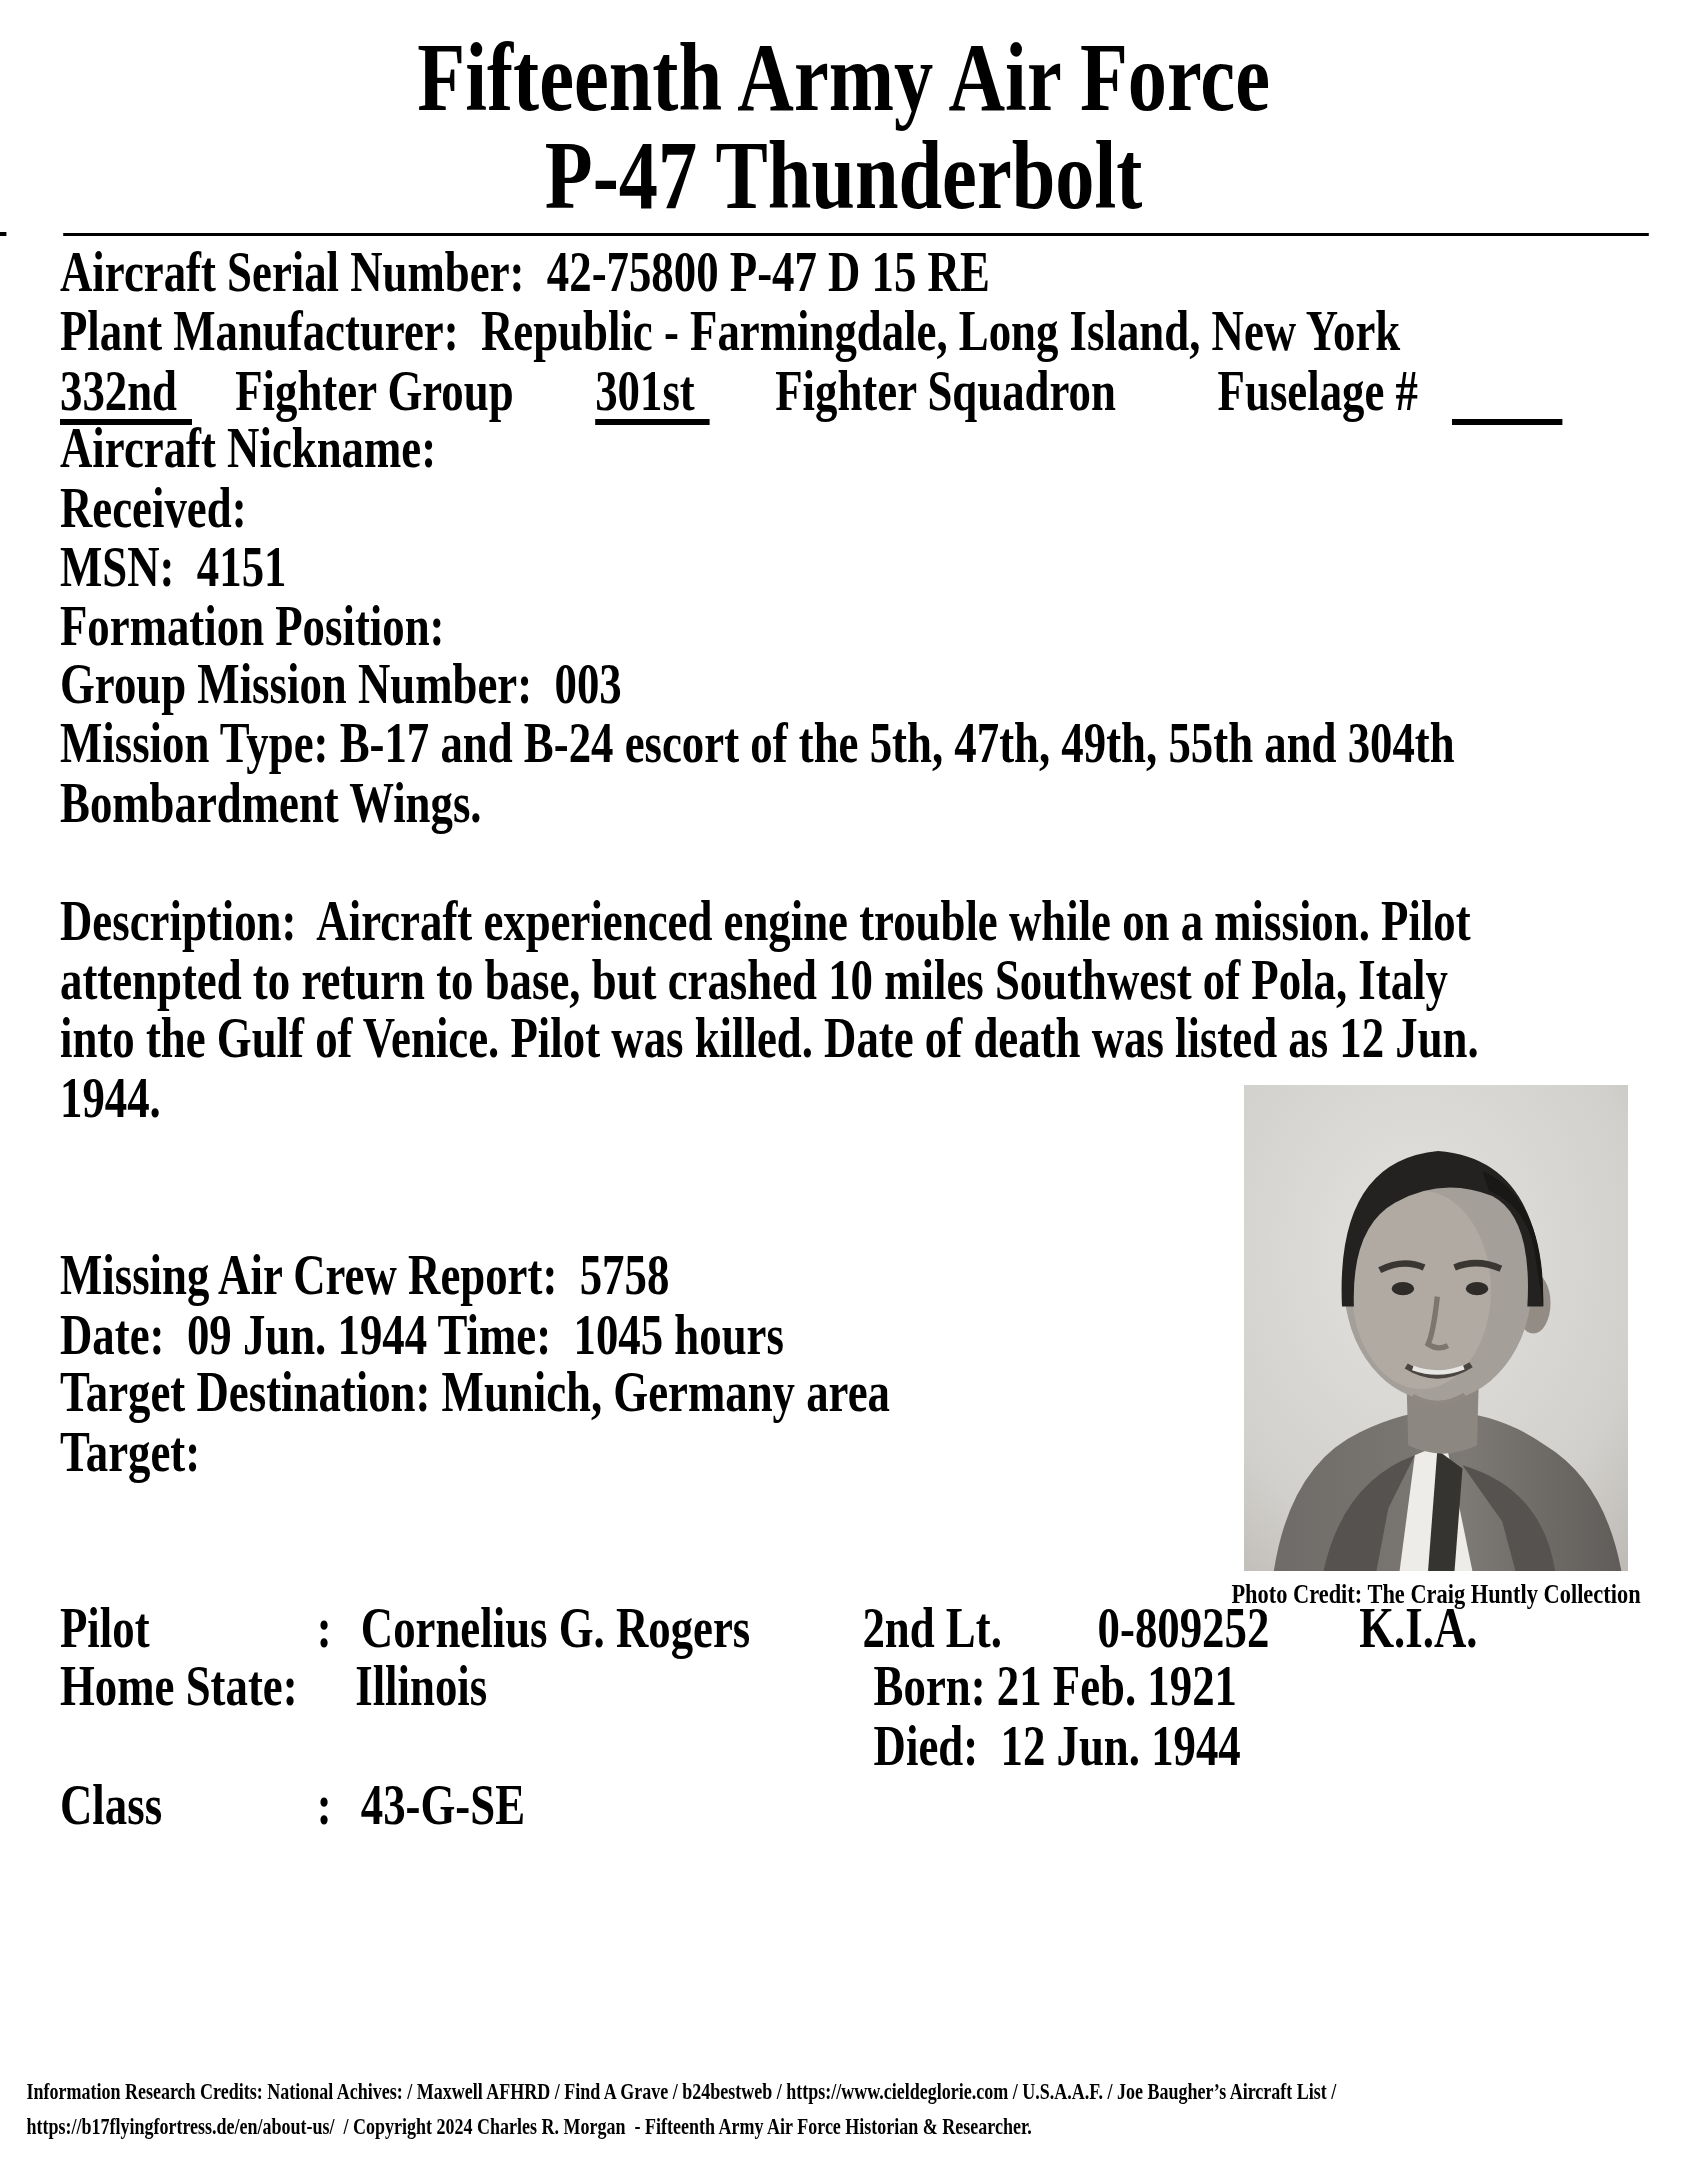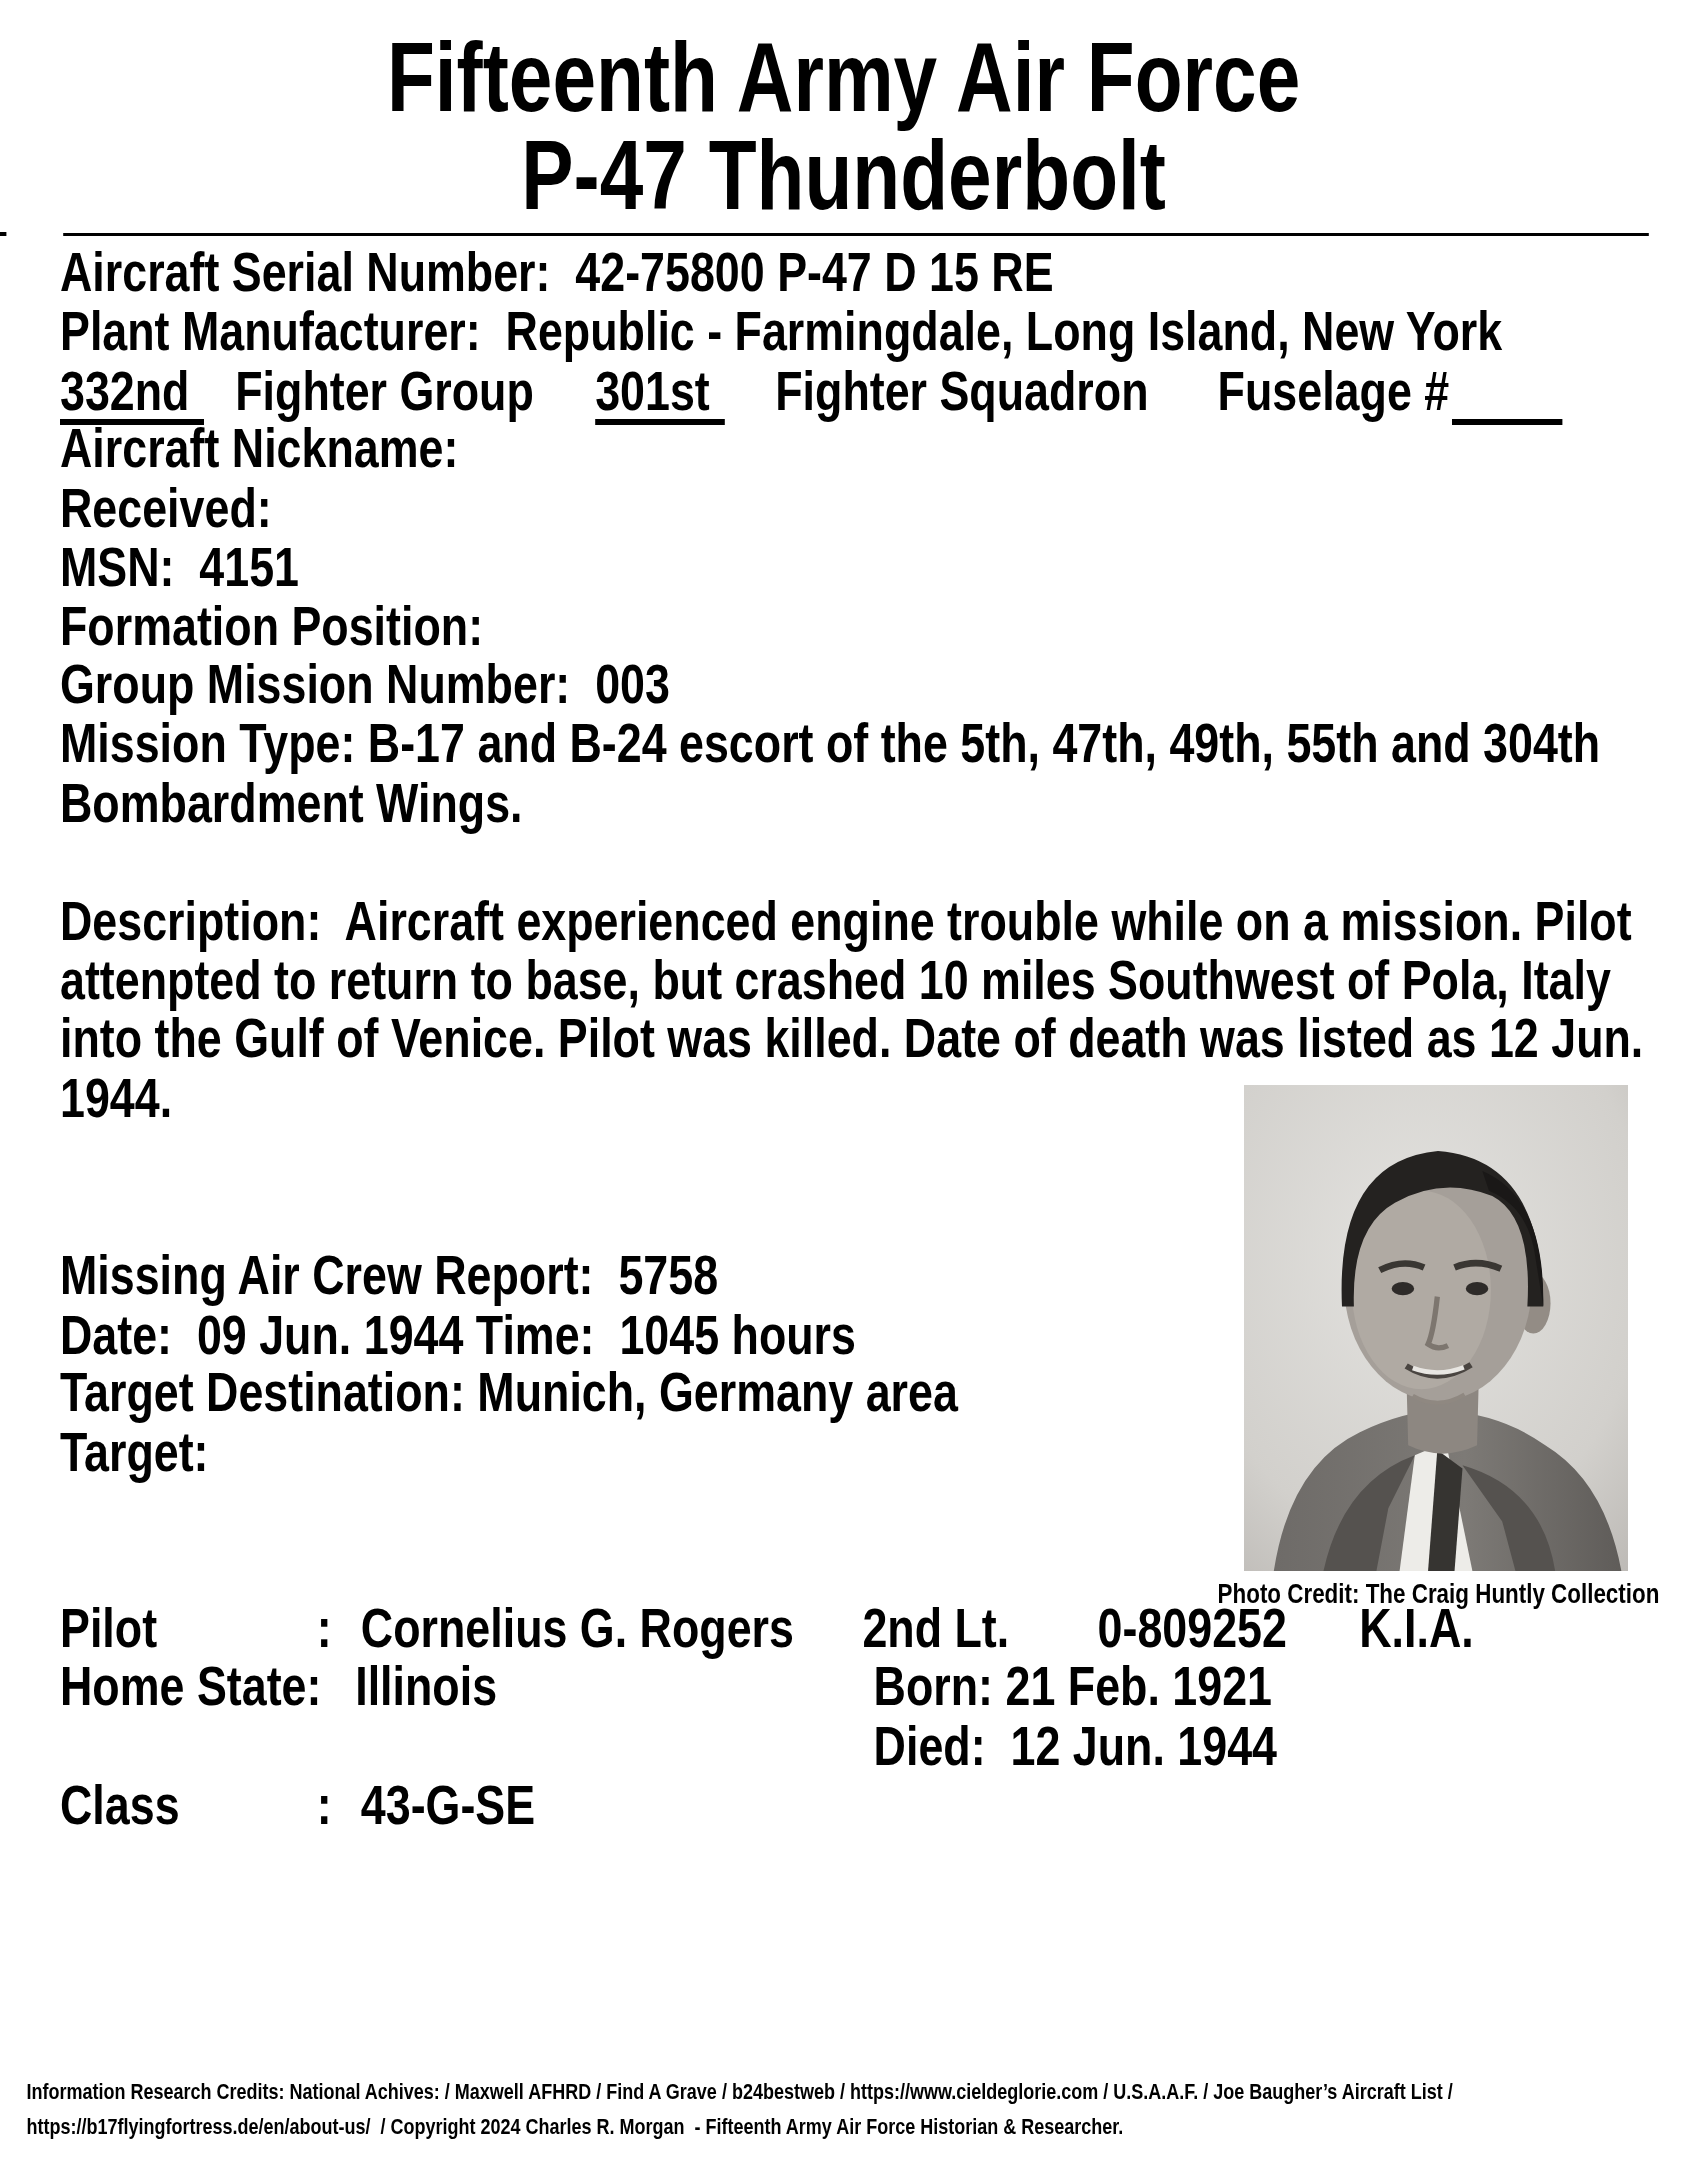--- a/index.html
+++ b/index.html
@@ -1,19 +1,19 @@
 <!DOCTYPE html>
 <html style="font-size:10.6px"><head>
 <meta charset="utf-8">
 <style>
   html,body { margin:0; padding:0; background:#888; }
   .page {
     position:relative; width:1687px; height:2183px;
     background:#ffffff; overflow:hidden; margin:0 auto;
-    font-family:Liberation Sans, sans-serif;
+    font-family:Liberation Serif, serif;
   }
   
   .squeeze {
     position:absolute; top:0; left:0; width:2109px; height:2183px;
     transform:scaleX(0.8); transform-origin:0 0;
   }
   .line {
     position:absolute; left:75px; color:#000;
     font-weight:bold; font-size:56px; line-height:56px;
     white-space:pre;

